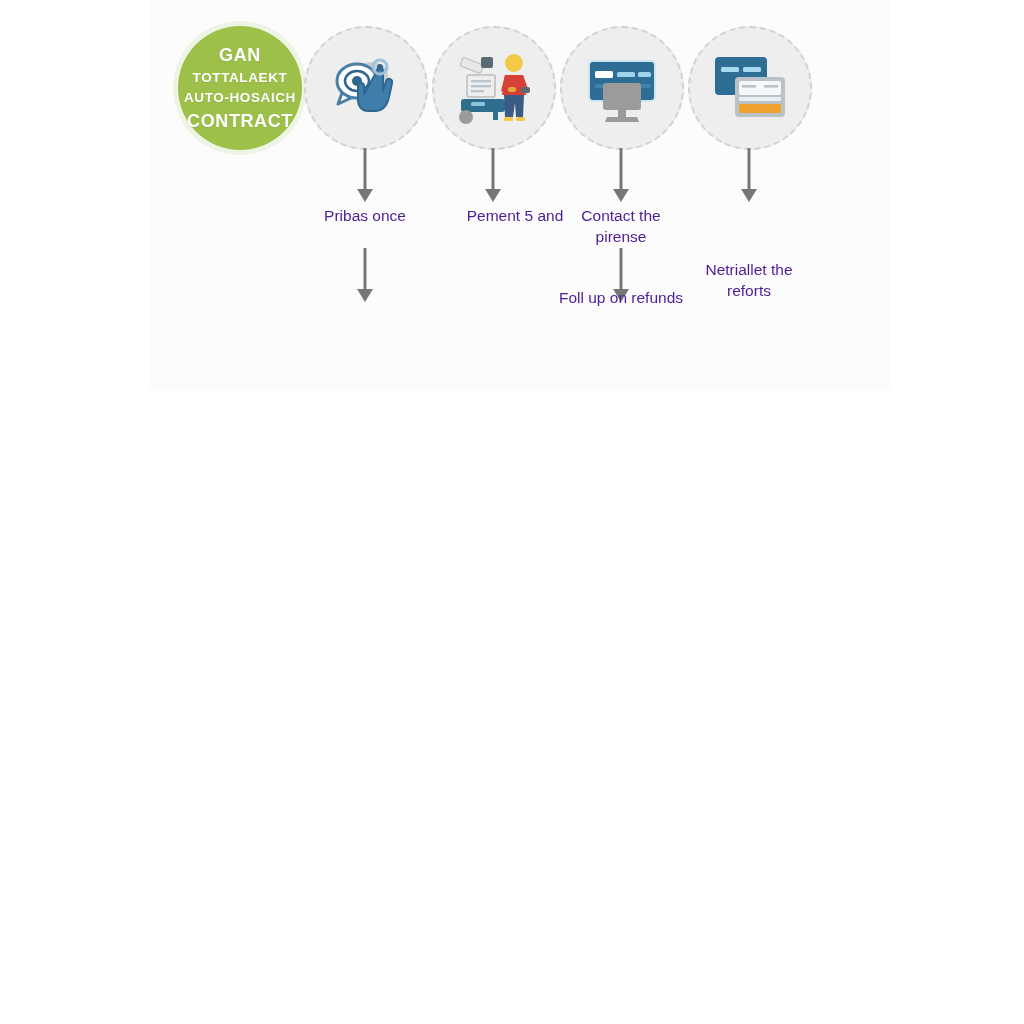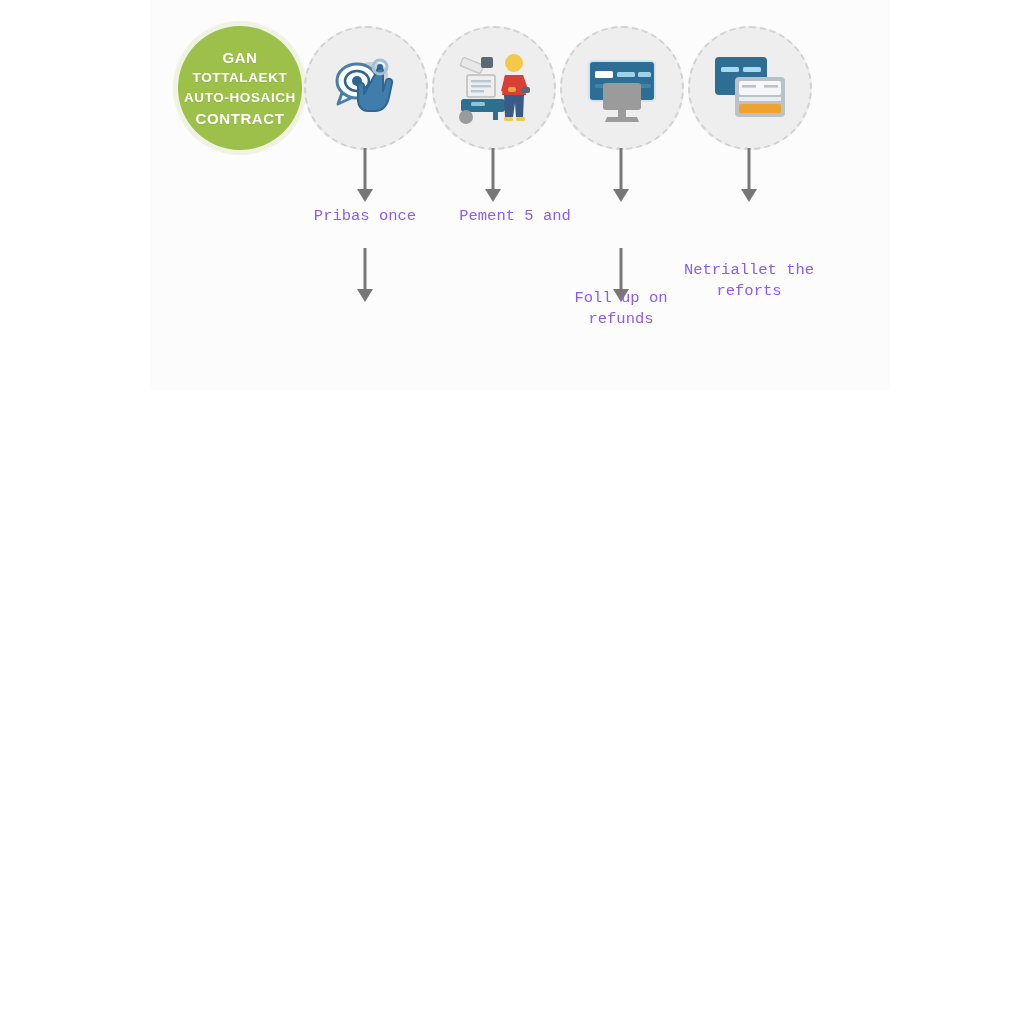--- a/index.html
+++ b/index.html
@@ -62,43 +62,43 @@
   .node-title {
     text-align: center;
     color: #ffffff;
     font-weight: bold;
     font-size: 13.5px;
     line-height: 1.45;
     letter-spacing: 0.6px;
     text-shadow: 0 1px 1px rgba(0,0,0,0.07);
     padding: 0 6px;
   }
-  .node-title .big { font-size: 15px; }
+  .node-title .big { font-size: 18px; }
 
   .icon-wrap {
     width: 82px;
     height: 82px;
     display: flex;
     align-items: center;
     justify-content: center;
   }
 
   
   .arrow {
     position: absolute;
   }
 
   
   .label {
     position: absolute;
     text-align: center;
     font-size: 15.5px;
     line-height: 1.33;
-    color: #8b5cf6;
-    font-family: Liberation Mono, monospace;
+    color: #4c1d95;
+    font-family: Liberation Sans, sans-serif;
   }
   .label.caps {
     font-size: 15px;
     letter-spacing: 0.2px;
   }
   .label .capline { display: block; }
 </style>
 </head>
 <body>
 
@@ -218,20 +218,24 @@
 
   <svg class="arrow" style="left:724px; top:148px;" width="50" height="58">
     <line x1="25" y1="0" x2="25" y2="42" stroke="#777777" stroke-width="3"></line>
     <path d="M25 54 l-8 -13 h16 Z" fill="#777777"></path>
   </svg>
 
   <div class="label" style="left:290px; top:206px; width:150px;">Pribas once</div>
 
   <div class="label" style="left:440px; top:206px; width:150px;">Pement 5 and</div>
 
+  <div class="label" style="left:546px; top:206px; width:150px;">
+    <span>Contact the</span><br>
+    <span>pirense</span>
+  </div>
 
 
   <svg class="arrow" style="left:340px; top:248px;" width="50" height="58">
     <line x1="25" y1="0" x2="25" y2="42" stroke="#777777" stroke-width="3"></line>
     <path d="M25 54 l-8 -13 h16 Z" fill="#777777"></path>
   </svg>
 
   <svg class="arrow" style="left:596px; top:248px;" width="50" height="58">
     <line x1="25" y1="0" x2="25" y2="42" stroke="#777777" stroke-width="3"></line>
     <path d="M25 54 l-8 -13 h16 Z" fill="#777777"></path>

